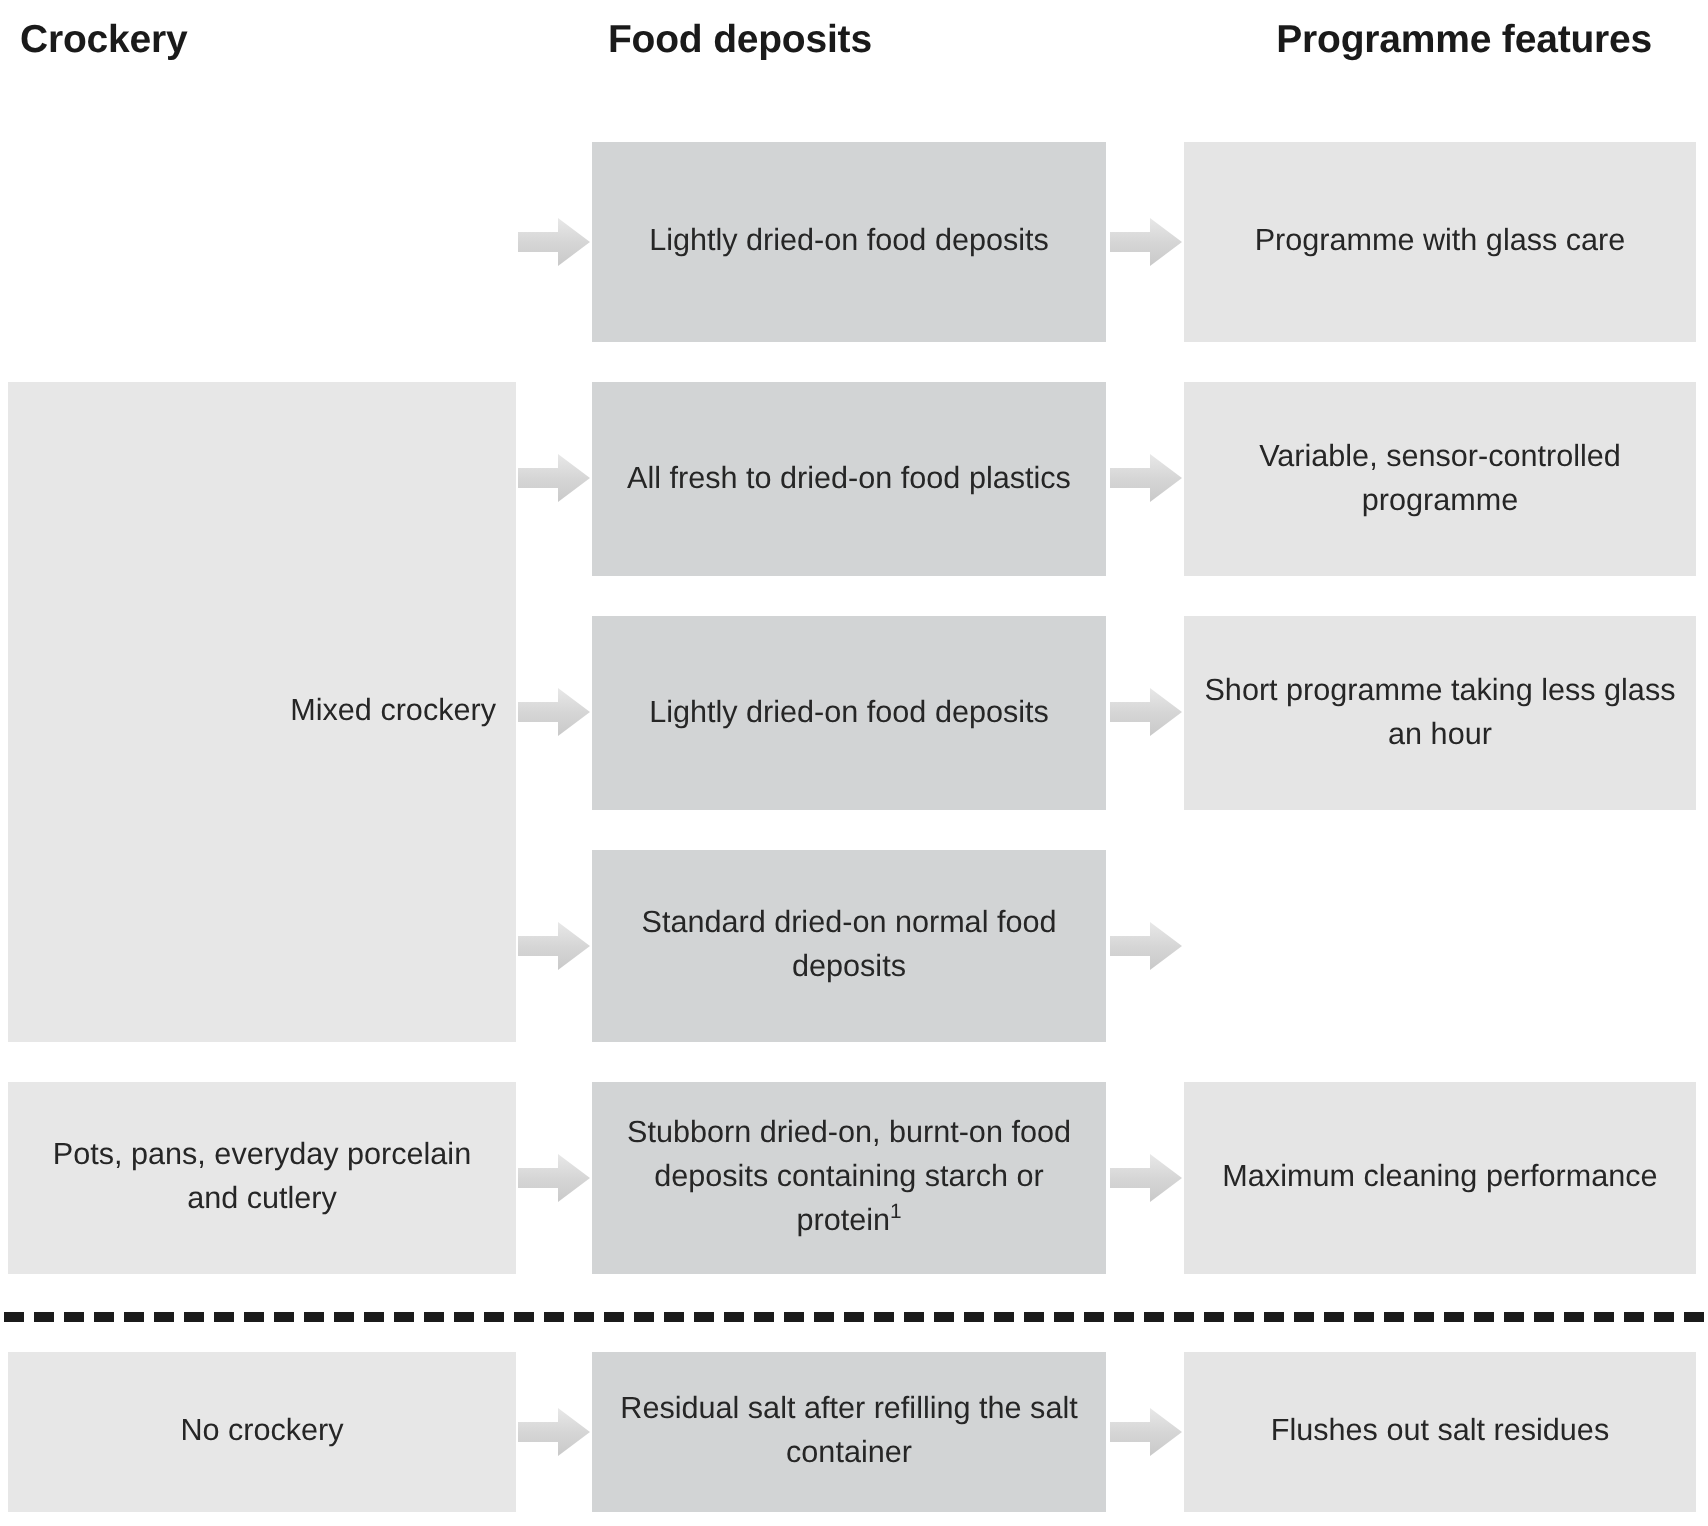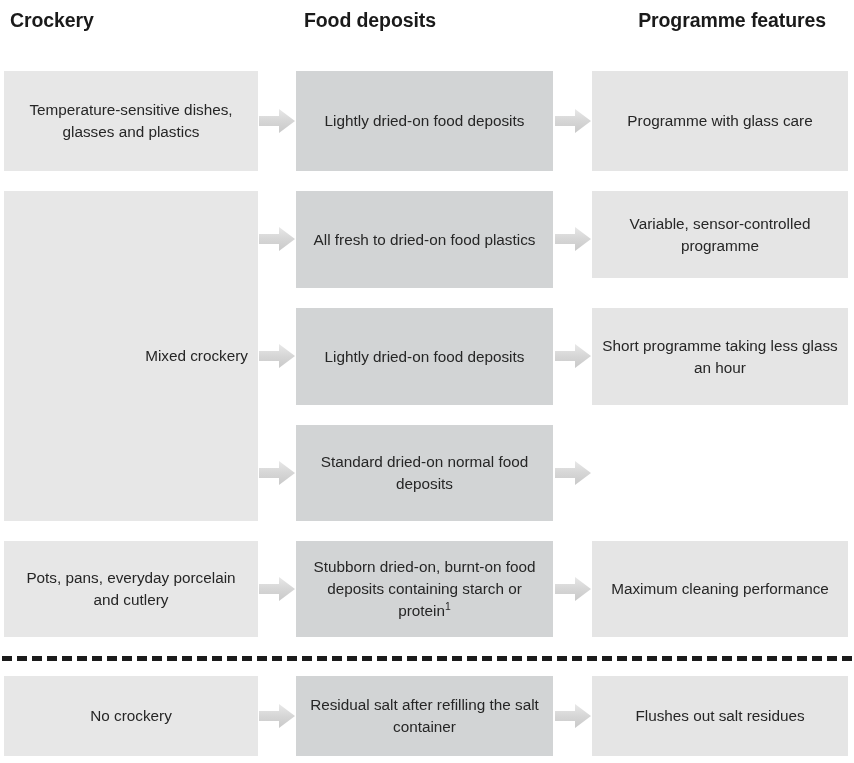--- a/index.html
+++ b/index.html
@@ -90,23 +90,20 @@
 <body>
 
 <div class="headers">
   <div class="col-header h1">Crockery</div>
   <div class="col-header h2">Food deposits</div>
   <div class="col-header h3">Programme features</div>
 </div>
 
 <div class="board">
 
-  <div class="cell c1 colA" style="top:71px;height:100px;">
-    <span class="txt">Temperature-sensitive dishes, glasses and plastics</span>
-  </div>
   <div class="arrow arrowA" style="top:106px;">
     <svg viewBox="0 0 36 30" xmlns="http://www.w3.org/2000/svg">
       <defs>
           <linearGradient id="ag1" x1="0" y1="0" x2="0" y2="1">
         <stop offset="0%" stop-color="#e8e8e8"></stop>
             <stop offset="50%" stop-color="#d6d6d6"></stop>
             <stop offset="100%" stop-color="#c9c9c9"></stop>
       </linearGradient>
         </defs>
       <path d="M0 10 L20 10 L20 3 L36 15 L20 27 L20 20 L0 20 Z" fill="url(#ag1)"></path>
@@ -134,21 +131,21 @@
     </svg>
   </div>
   <div class="cell c2 colB" style="top:191px;height:97px;">
     <span class="txt">All fresh to dried-on food plastics</span>
   </div>
   <div class="arrow arrowB" style="top:224px;">
     <svg viewBox="0 0 36 30" xmlns="http://www.w3.org/2000/svg">
       <path d="M0 10 L20 10 L20 3 L36 15 L20 27 L20 20 L0 20 Z" fill="url(#ag1)"></path>
     </svg>
   </div>
-  <div class="cell c3 colC" style="top:191px;height:87px;">
+  <div class="cell c3 colC" style="top:191px;height:97px;">
     <span class="txt">Variable, sensor-controlled programme</span>
   </div>
 
   <div class="arrow arrowA" style="top:341px;">
     <svg viewBox="0 0 36 30" xmlns="http://www.w3.org/2000/svg">
       <path d="M0 10 L20 10 L20 3 L36 15 L20 27 L20 20 L0 20 Z" fill="url(#ag1)"></path>
     </svg>
   </div>
   <div class="cell c2 colB" style="top:308px;height:97px;">
     <span class="txt">Lightly dried-on food deposits</span>

